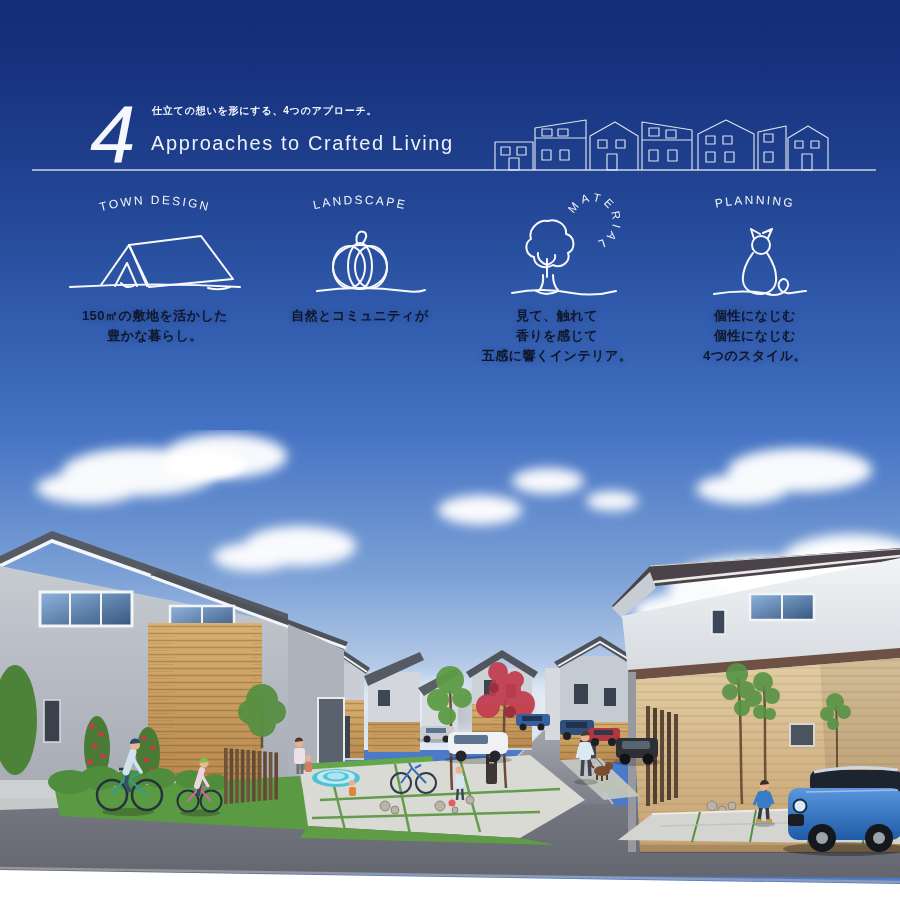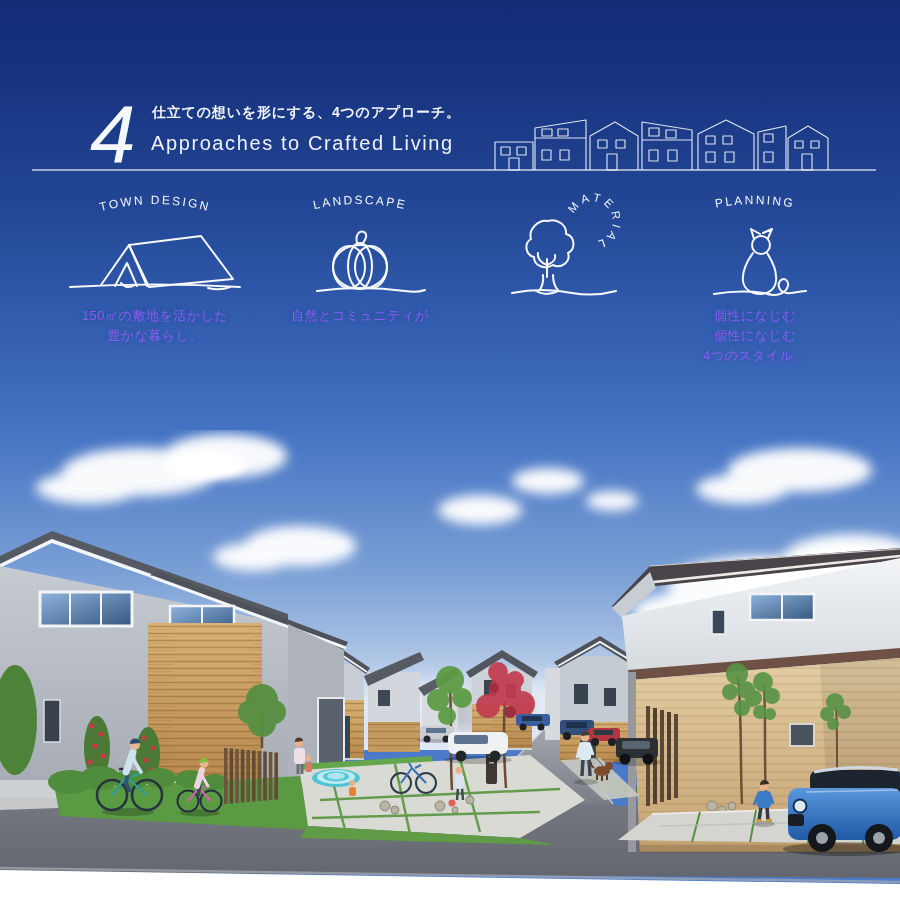--- a/index.html
+++ b/index.html
@@ -3,33 +3,33 @@
 <meta charset="utf-8">
 <style>
   html,body{margin:0;padding:0;}
   body{width:900px;height:900px;overflow:hidden;position:relative;
        font-family:"Liberation Sans","DejaVu Sans",sans-serif;
        background:linear-gradient(180deg,#132d77 0%,#17337f 8%,#1d3d8a 16%,#254a99 25%,#2f58aa 33%,#3a66b8 41%,#4573c3 47.8%,#4b7ac8 54%);}
   .page{position:absolute;inset:0;}
   
   .big-number{position:absolute;left:90px;top:94px;font-size:82px;line-height:1;
       font-style:italic;font-weight:300;color:#f4f7fc;letter-spacing:-2px;}
-  .tagline{position:absolute;left:152px;top:104px;font-size:14px;font-weight:700;
+  .tagline{position:absolute;left:152px;top:104px;font-size:10px;font-weight:700;
       color:#f2f5fa;letter-spacing:0.8px;}
   .title-en{position:absolute;left:151px;top:132px;font-size:20px;font-weight:400;
       color:#eef2f8;letter-spacing:1.6px;}
   .header-art{position:absolute;left:30px;top:108px;}
   
   .approach{position:absolute;top:186px;width:210px;text-align:center;}
   .a1{left:50px;} .a2{left:255px;} .a3{left:452px;} .a4{left:650px;}
   .badge{display:block;margin:0 auto;}
   .arc-label{fill:#f2f5fa;font-size:12px;letter-spacing:2.2px;font-weight:500;}
   .arc-label-wrap{fill:#f2f5fa;font-size:11.5px;letter-spacing:3.6px;font-weight:500;}
   .icon-stroke{stroke:#fff;stroke-width:2;fill:none;stroke-linecap:round;stroke-linejoin:round;opacity:.96;}
-  .desc{margin:2px 0 0 0;color:#8b5cf6;font-size:13px;font-weight:400;line-height:20px;
+  .desc{margin:2px 0 0 0;color:#0f172a;font-size:13px;font-weight:700;line-height:20px;
       letter-spacing:0.5px;text-shadow:0 0 6px rgba(18,40,96,.35);}
   .desc span{display:block;}
   
   .scene{position:absolute;left:0;top:430px;}
   .hline{stroke:#e9edf4;stroke-opacity:.85;fill:none;}
 </style>
 </head>
 <body>
 
 <div class="page">
@@ -586,20 +586,25 @@
         <textPath href="#arc3" startOffset="0">MATERIAL</textPath>
       </text>
       <g class="icon-stroke">
         <path d="M96,35 c9,-3 19,4 18,13 c9,2 10,15 2,19 c3,9 -7,16 -15,12 c-8,5 -19,1 -19,-8 c-9,-2 -10,-14 -3,-18 c-3,-10 8,-20 17,-18 z"></path>
         <path d="M95,91 L95,73 M95,79 C89,77 85,72 86,67 M95,79 C101,77 104,73 103,69"></path>
         <path d="M91,89 C92,97 90,101 87,105 M101,89 C101,97 103,101 106,104"></path>
         <path d="M60,107 q30,-6 60,0 q22,4 44,-2"></path>
           <path d="M84,105 q10,6 22,0"></path>
       </g>
     </svg>
+    <p class="desc">
+      <span>見て、触れて</span>
+      <span>香りを感じて</span>
+      <span>五感に響くインテリア。</span>
+    </p>
   </section>
 
   <section class="approach a4">
     <svg class="badge" width="210" height="118" viewBox="0 0 210 118">
       <defs>
           <path id="arc4" d="M30,32 Q105,4 180,32" fill="none"></path>
         </defs>
       <text class="arc-label">
         <textPath href="#arc4" startOffset="50%" text-anchor="middle">PLANNING</textPath>
       </text>

